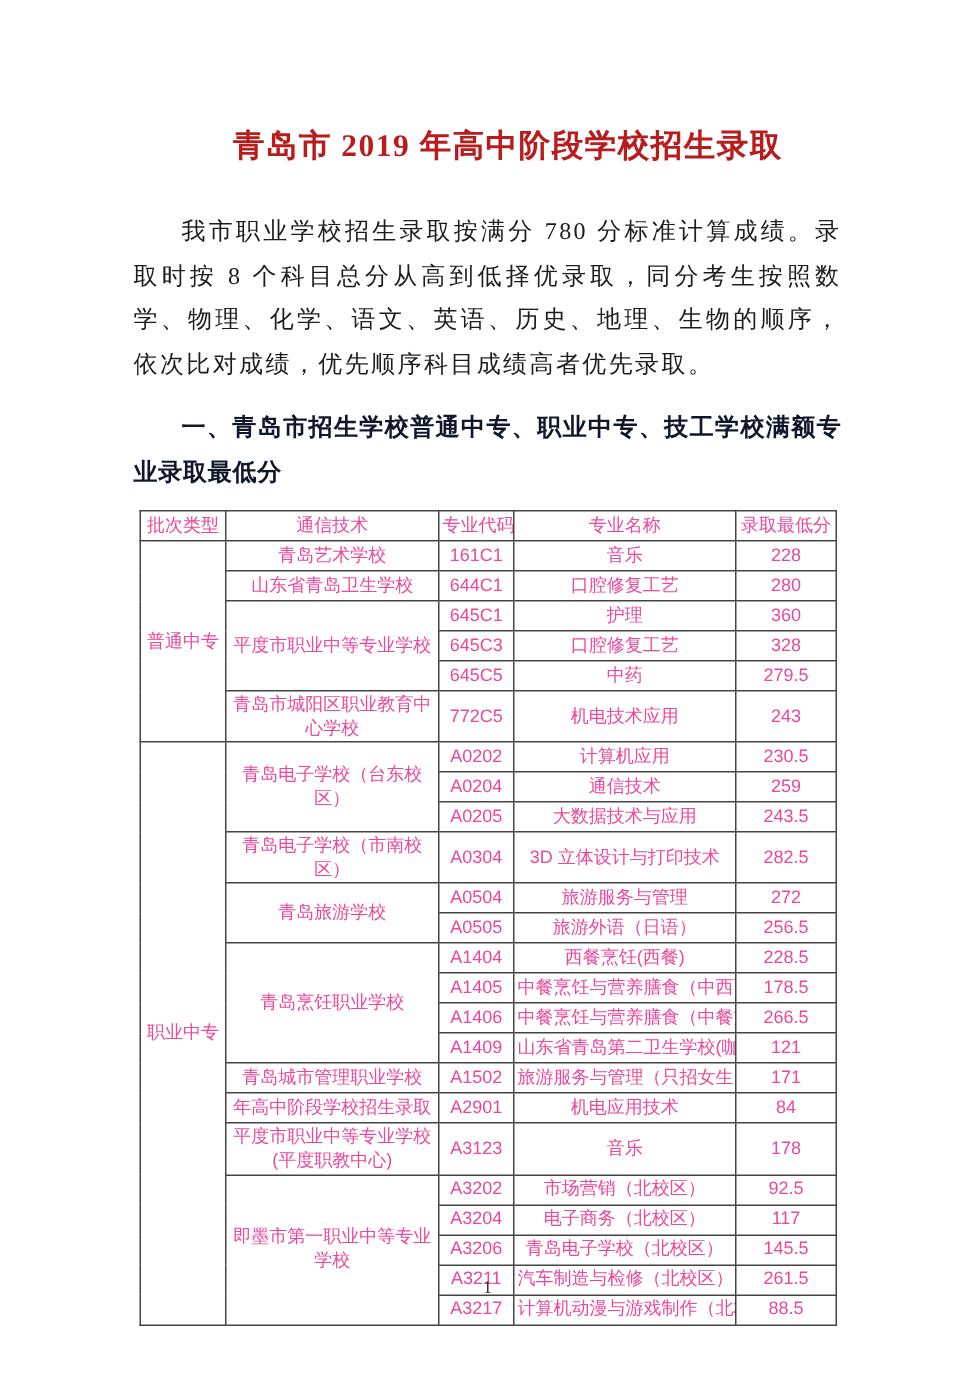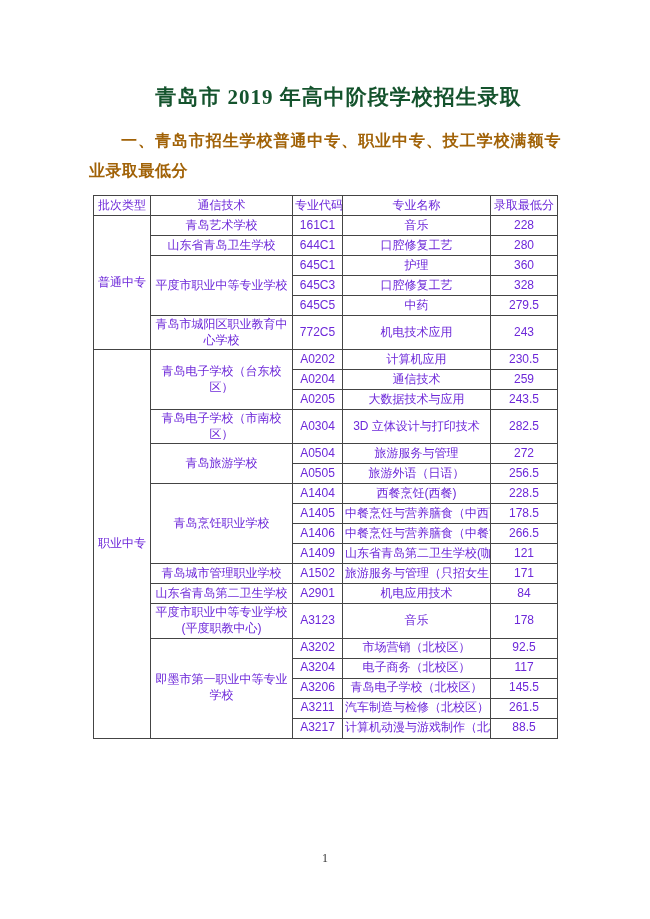--- a/index.html
+++ b/index.html
@@ -4,38 +4,38 @@
 <style>
   html,body { margin:0; padding:0; }
   body {
     width:650px; height:919px; background:#ffffff; position:relative;
     font-family:"Liberation Serif", serif; color:#1c1c1c; overflow:hidden;
   }
   .page { position:absolute; inset:0; }
 
   .title {
     margin:82px 0 0 0; text-align:center; font-weight:bold;
-    font-size:21px; line-height:31px; letter-spacing:1px; color:#14532d;padding-left:27px;
+    font-size:21px; line-height:31px; letter-spacing:1px; color:#b91c1c;padding-left:27px;
   }
 
   .intro {
     margin:27px 89px 0 89px; font-size:16px; line-height:29.5px;
     text-align:justify; text-indent:2em; letter-spacing:1.6px;
   }
 
   .section-heading {
     margin:13px 89px 0 89px; font-size:16px; line-height:30px;
     font-weight:bold; text-indent:2em; text-align:justify; letter-spacing:0.5px;
-    color:#a16207;
+    color:#0f172a;
   }
 
   table.scores {
     margin:9px 0 0 93px; width:464px; border-collapse:collapse;
     table-layout:fixed; font-family:"Liberation Sans", sans-serif;
-    font-size:12px; color:#6d28d9;
+    font-size:12px; color:#ec4899;
   }
   table.scores th, table.scores td {
     border:1px solid #444; text-align:center; vertical-align:middle;
     padding:1px 2px; height:17px; line-height:1.3; overflow:hidden;
   }
   table.scores th { font-weight:normal; white-space:nowrap; }
   td.code-cell, td.score-cell, td.major-name-cell { white-space:nowrap; }
   td.batch-cell, td.school-cell { white-space:normal; word-break:break-all; }
 
   .page-number {
@@ -45,20 +45,21 @@
 </style>
 </head>
 <body>
 
 <div class="page">
 
   <h1 class="title">
     <div>青岛市 2019 年高中阶段学校招生录取</div>
   </h1>
 
+  <p class="intro">我市职业学校招生录取按满分 780 分标准计算成绩。录取时按 8 个科目总分从高到低择优录取，同分考生按照数学、物理、化学、语文、英语、历史、地理、生物的顺序，依次比对成绩，优先顺序科目成绩高者优先录取。</p>
 
   <p class="section-heading">一、青岛市招生学校普通中专、职业中专、技工学校满额专业录取最低分</p>
 
   <table class="scores">
     <colgroup>
       <col style="width:57px">
         <col style="width:142px">
         <col style="width:50px">
       <col style="width:148px">
         <col style="width:67px">
@@ -163,21 +164,21 @@
           <td class="major-name-cell">山东省青岛第二卫生学校(咖啡</td>
           <td class="score-cell">121</td>
         </tr>
         <tr>
           <td class="school-cell">青岛城市管理职业学校</td>
           <td class="code-cell">A1502</td>
           <td class="major-name-cell">旅游服务与管理（只招女生）</td>
           <td class="score-cell">171</td>
         </tr>
         <tr>
-          <td class="school-cell">山东省青岛第二卫生学校</td>
+          <td class="school-cell">年高中阶段学校招生录取</td>
           <td class="code-cell">A2901</td>
           <td class="major-name-cell">机电应用技术</td>
           <td class="score-cell">84</td>
         </tr>
         <tr>
           <td class="school-cell">平度市职业中等专业学校(平度职教中心)</td>
           <td class="code-cell">A3123</td>
           <td class="major-name-cell">音乐</td>
           <td class="score-cell">178</td>
         </tr>

